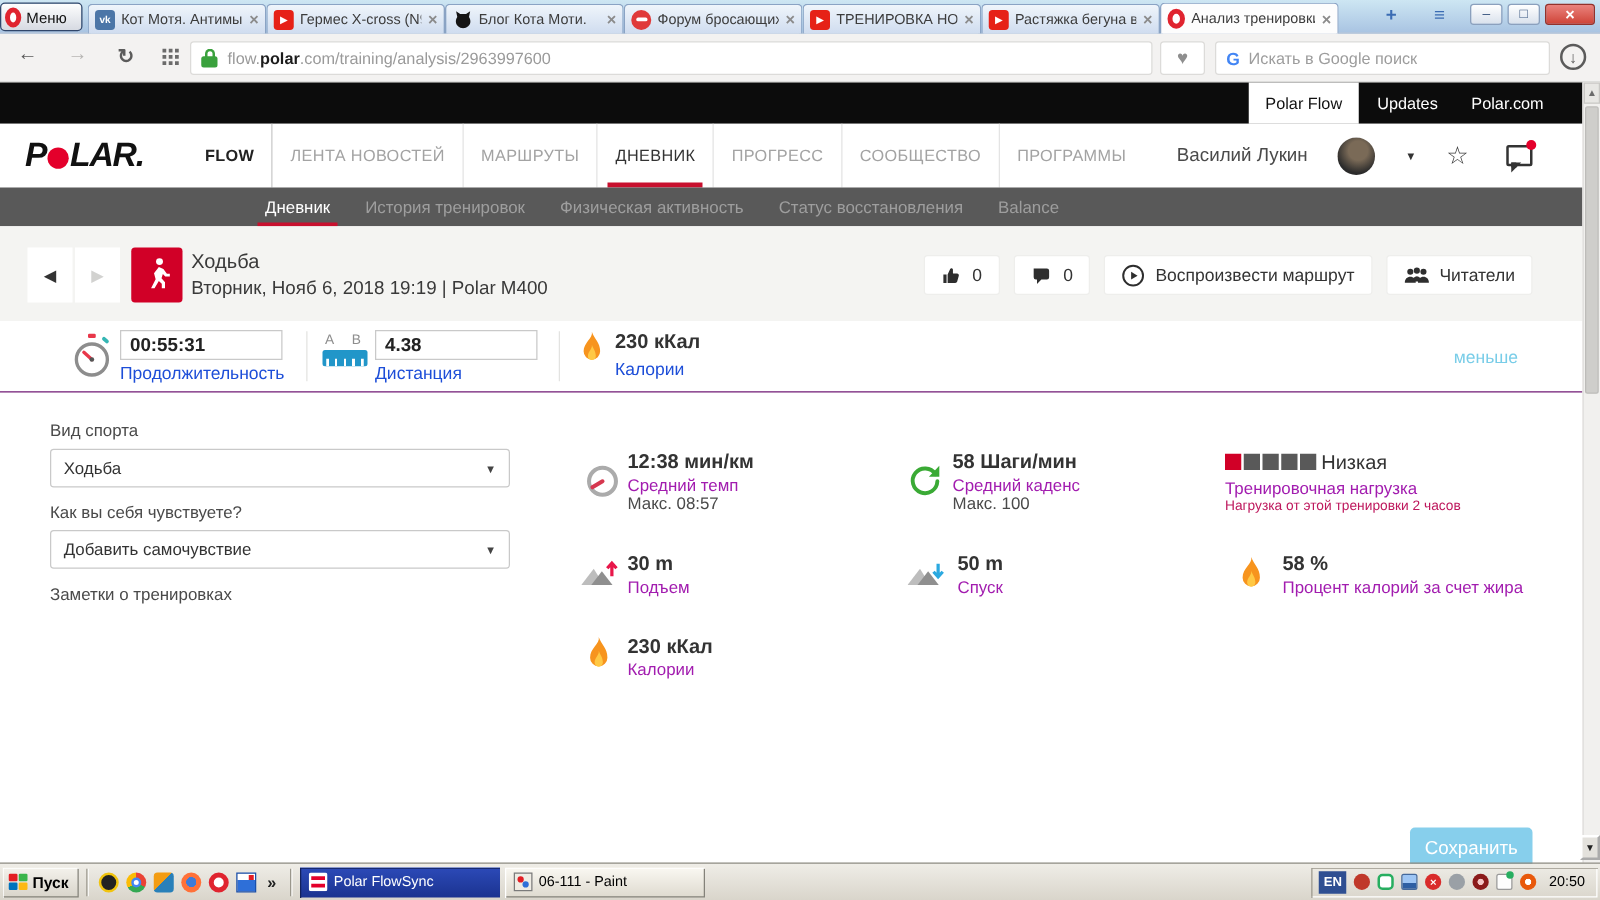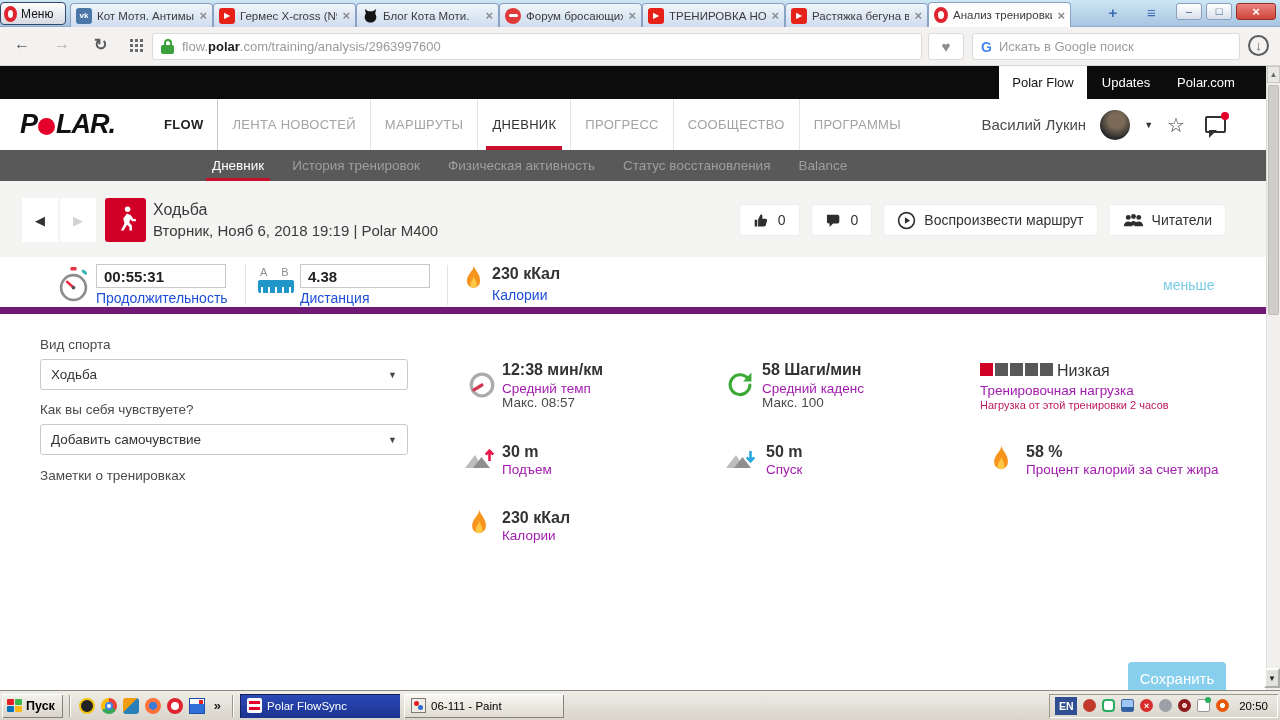--- a/index.html
+++ b/index.html
@@ -60,21 +60,21 @@
 
 .polarnav{position:absolute;left:0;top:99px;width:1266px;height:51px;background:#fff}
 .brand{position:absolute;left:20px;top:10px;font-size:27px;font-weight:bold;font-style:italic;letter-spacing:-1px;color:#111;display:flex;align-items:center}
 .brand-o{width:17px;height:17px;border-radius:50%;background:#e4002b;display:inline-block;margin:3px 1px 0 1px}
 .navitems{position:absolute;left:150px;top:0;height:51px;display:flex;align-items:center}
 .navitem{font-size:13px;color:#a3a3a3;padding:0 14px;height:51px;display:flex;align-items:center;position:relative;border-right:1px solid #e4e4e4;letter-spacing:.3px}
 .navitem:last-child{border-right:none}
 .navitem.flow{color:#222;font-weight:bold;border-right:1px solid #c9c9c9}
 .navitem.active{color:#333}
 .navitem.active::after{content:"";position:absolute;left:8px;right:8px;bottom:0;height:4px;background:#c8102e}
-.userarea{position:absolute;right:40px;top:0;height:51px;display:flex;align-items:center;gap:14px}
+.userarea{position:absolute;right:40px;top:0;height:51px;display:flex;align-items:center;gap:24px}
 .username{font-size:15px;color:#4a4a4a}
 .avatar{width:30px;height:30px;border-radius:50%;background:radial-gradient(circle at 55% 35%,#7a6a57 0 30%,#2b2b2b 70%),linear-gradient(#333,#a66a2a);flex:none}
 .ucaret{font-size:9px;color:#333}
 .star{font-size:20px;color:#3c3c3c}
 .chatic{width:21px;height:17px;border:2px solid #333;border-radius:2px;position:relative;margin-left:6px}
 .chatic::after{content:"";position:absolute;left:2px;bottom:-7px;border:4px solid transparent;border-top-color:#333;border-left-color:#333}
 .chatic i{position:absolute;right:-5px;top:-6px;width:8px;height:8px;border-radius:50%;background:#e4002b}
 
 
 .subnav{position:absolute;left:0;top:150px;width:1266px;height:31px;background:#595959;display:flex;align-items:center;padding-left:202px;gap:8px}
@@ -87,21 +87,21 @@
 .histbtn{position:absolute;top:17px;width:36px;height:44px;background:#fff;display:flex;align-items:center;justify-content:center;font-size:13px;color:#333}
 .hb-back{left:22px}
 .hb-fwd{left:60px;color:#d2d2d0}
 .sporticon{position:absolute;left:105px;top:17px;width:41px;height:44px;background:#d10027;border-radius:3px;display:flex;align-items:center;justify-content:center}
 .t-title{position:absolute;left:153px;top:20px;font-size:16px;color:#3a3a3a}
 .t-sub{position:absolute;left:153px;top:41px;font-size:15px;color:#3a3a3a}
 .actbtns{position:absolute;right:40px;top:23px;display:flex;gap:11px}
 .actbtn{height:32px;background:#fff;border:1px solid #eeeeec;border-radius:3px;display:flex;align-items:center;gap:8px;padding:0 13px;font-size:14px;color:#333}
 
 
-.sumrow{position:absolute;left:0;top:257px;width:1266px;height:57px;background:#fff;border-bottom:7px solid #701a75}
+.sumrow{position:absolute;left:0;top:257px;width:1266px;height:57px;background:#fff;border-bottom:1px solid #701a75}
 .sum-ic{position:absolute;top:9px}
 .sum-input{position:absolute;top:7px;width:130px;height:24px;border:1px solid #c9c9c9;font-family:"Liberation Sans",sans-serif;font-weight:bold;font-size:15px;color:#222;padding:0 7px;background:#fff}
 .sum-label{position:absolute;top:33px;font-size:14px;color:#1d4ed8}
 .sum-div{position:absolute;top:8px;width:1px;height:40px;background:#e3e3e1}
 .ab{position:absolute;left:260px;top:9px;font-size:11px;color:#8e8e8e;letter-spacing:14px}
 .ruler{position:absolute;left:258px;top:23px;width:36px;height:13px;background:#2196c9;border-radius:2px;overflow:hidden}
 .ruler i{position:absolute;left:3px;bottom:0;width:30px;height:6px;background:repeating-linear-gradient(90deg,#fff 0 2px,transparent 2px 7px)}
 .kcal-val{position:absolute;font-size:16px;font-weight:bold;color:#333}
 .less{position:absolute;left:1163px;top:20px;font-size:14px;color:#79cde8}
 

